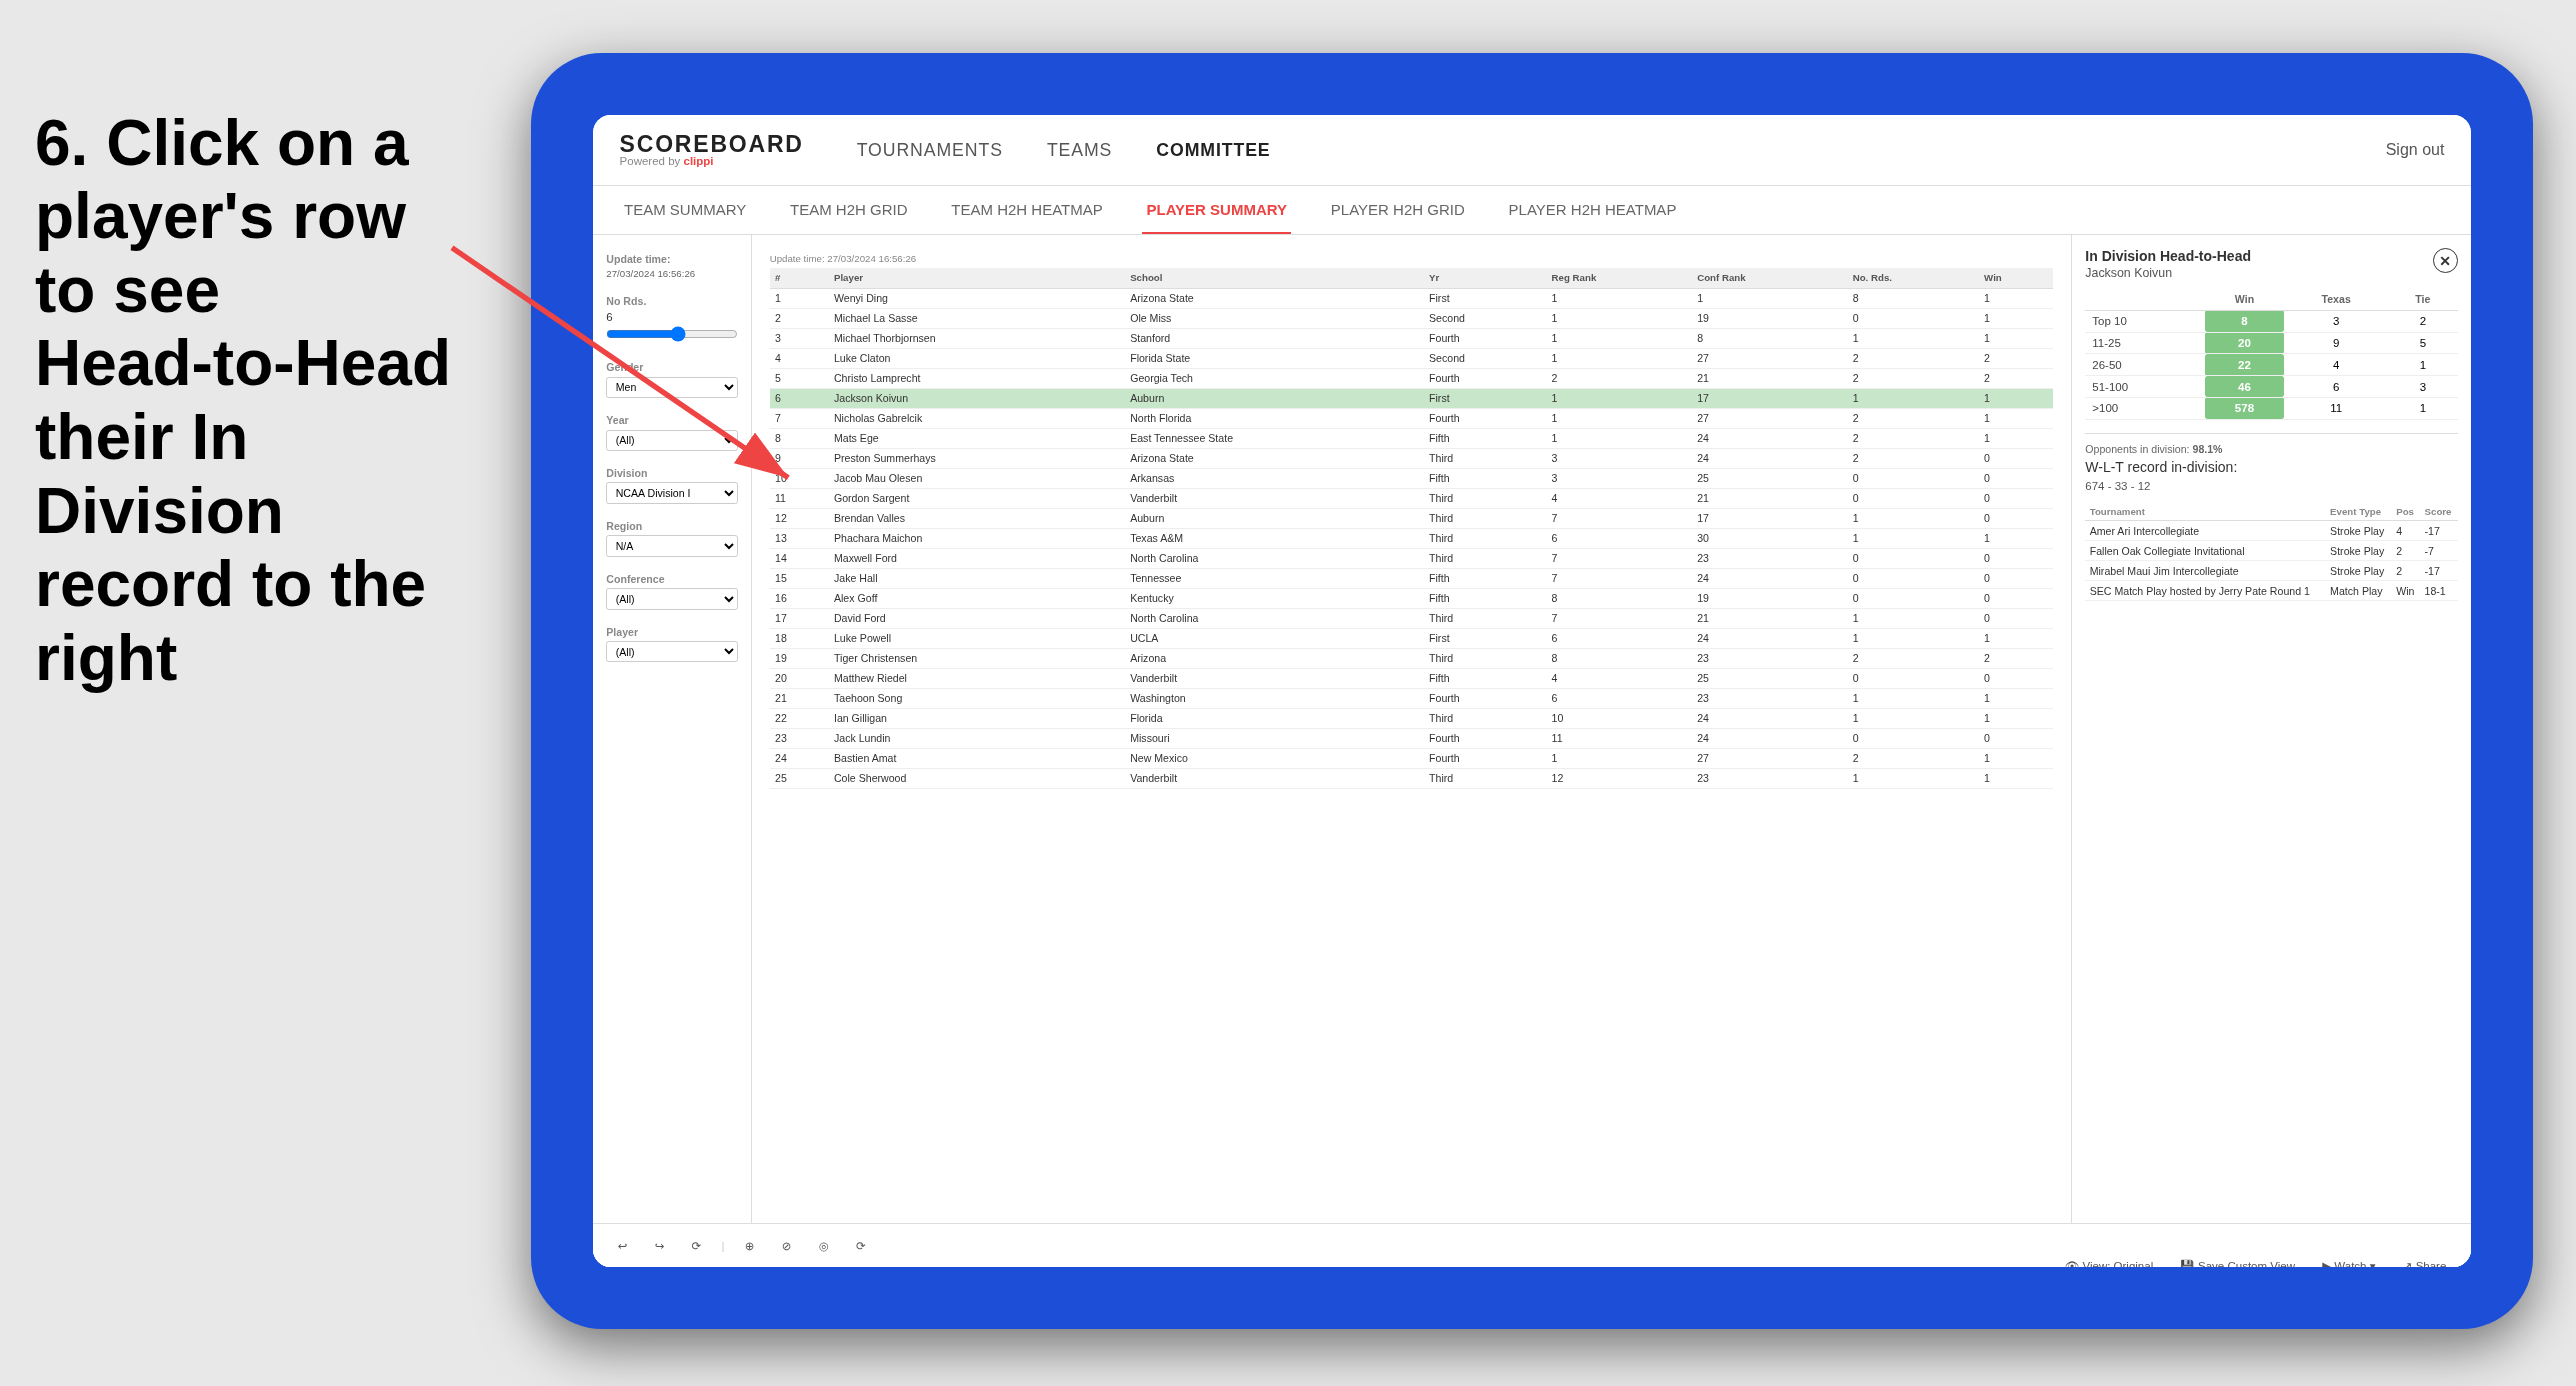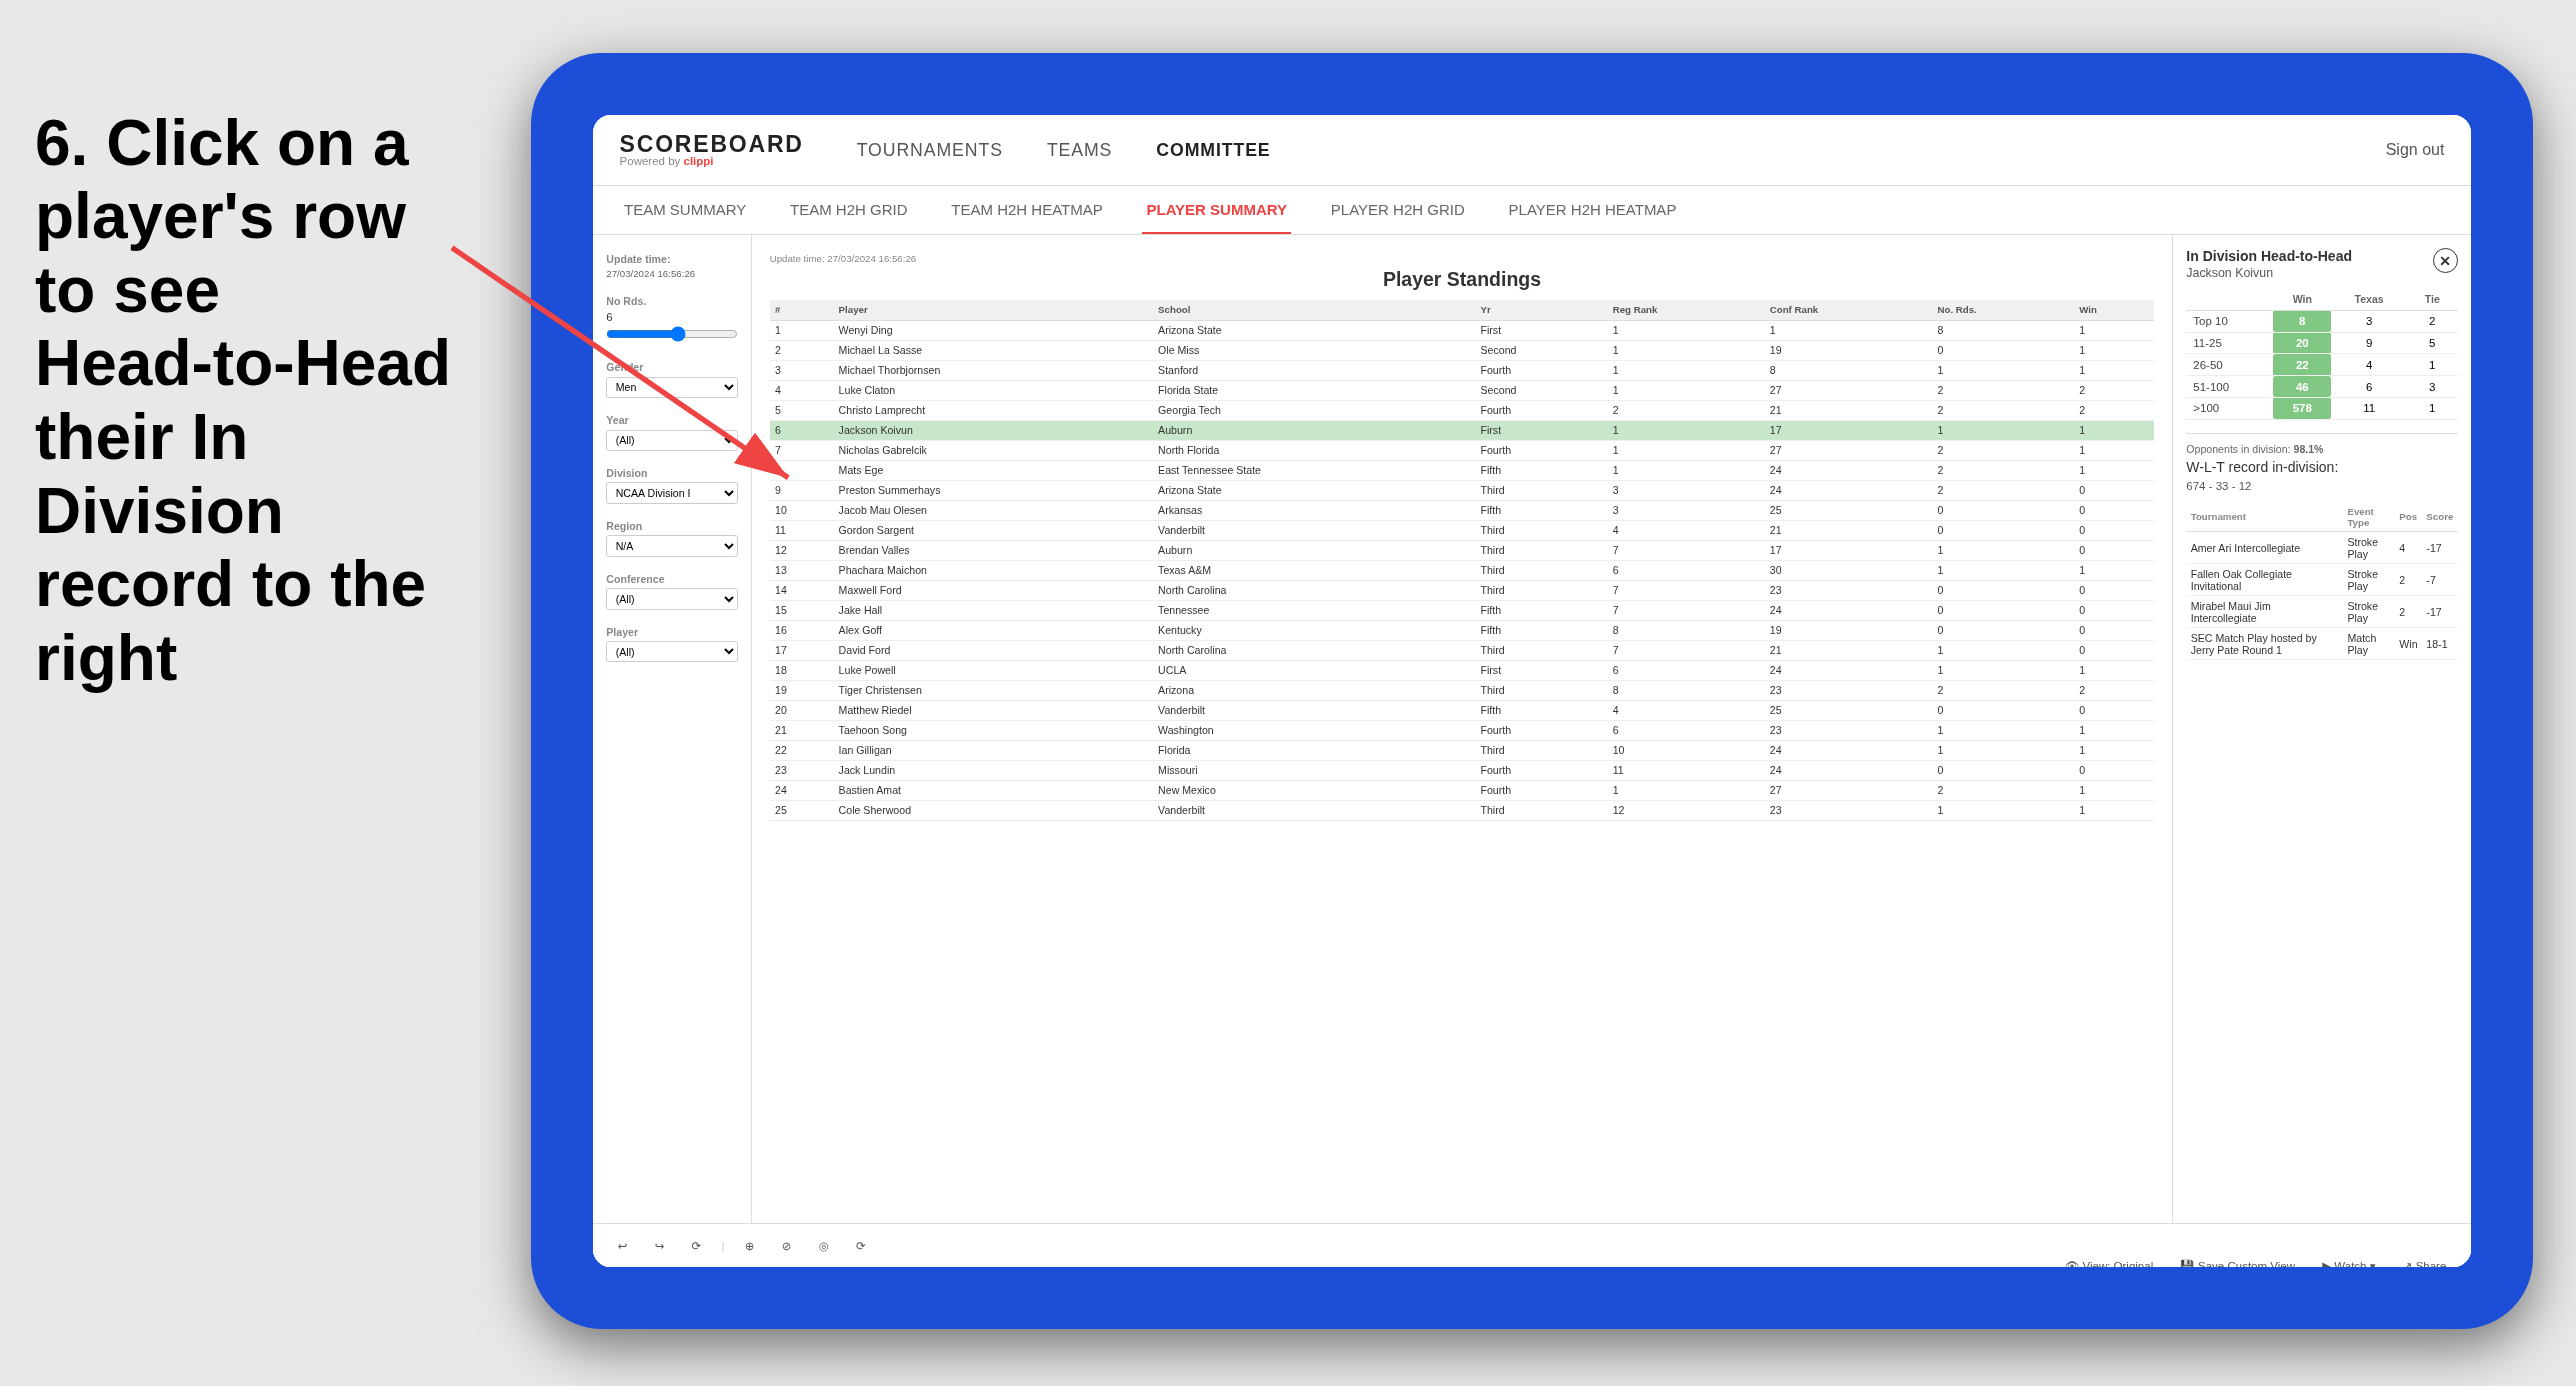--- a/index.html
+++ b/index.html
@@ -244,21 +244,21 @@
       color: #333;
       font-size: 10.6px;
     }
 
     .standings-table tr.selected {
       background: #c8e6c9;
     }
 
     
     .h2h-panel {
-      width: 299px;
+      width: 400px;
       background: #fff;
       border-left: 0.9px solid #ddd;
       padding: 13.3px;
       flex-shrink: 0;
       overflow: auto;
     }
 
     .h2h-header {
       display: flex;
       justify-content: space-between;
@@ -504,23 +504,20 @@
           <div class="sidebar-label">Player</div>
           <select class="sidebar-select">
             <option>(All)</option>
           </select>
         </div>
       </div>
 
       <div class="center-panel">
         <div class="panel-update" style="font-size:9.7px;color:#888;margin-bottom:4.4px;">
           Update time: <span>27/03/2024 16:56:26</span>
-        </div>
-        <div class="panel-header">
-          <div class="panel-title">Player Standings</div>
         </div>
 
         <table class="standings-table">
           <thead>
             <tr>
               <th>#</th>
               <th>Player</th>
               <th>School</th>
               <th>Yr</th>
               <th>Reg Rank</th>

